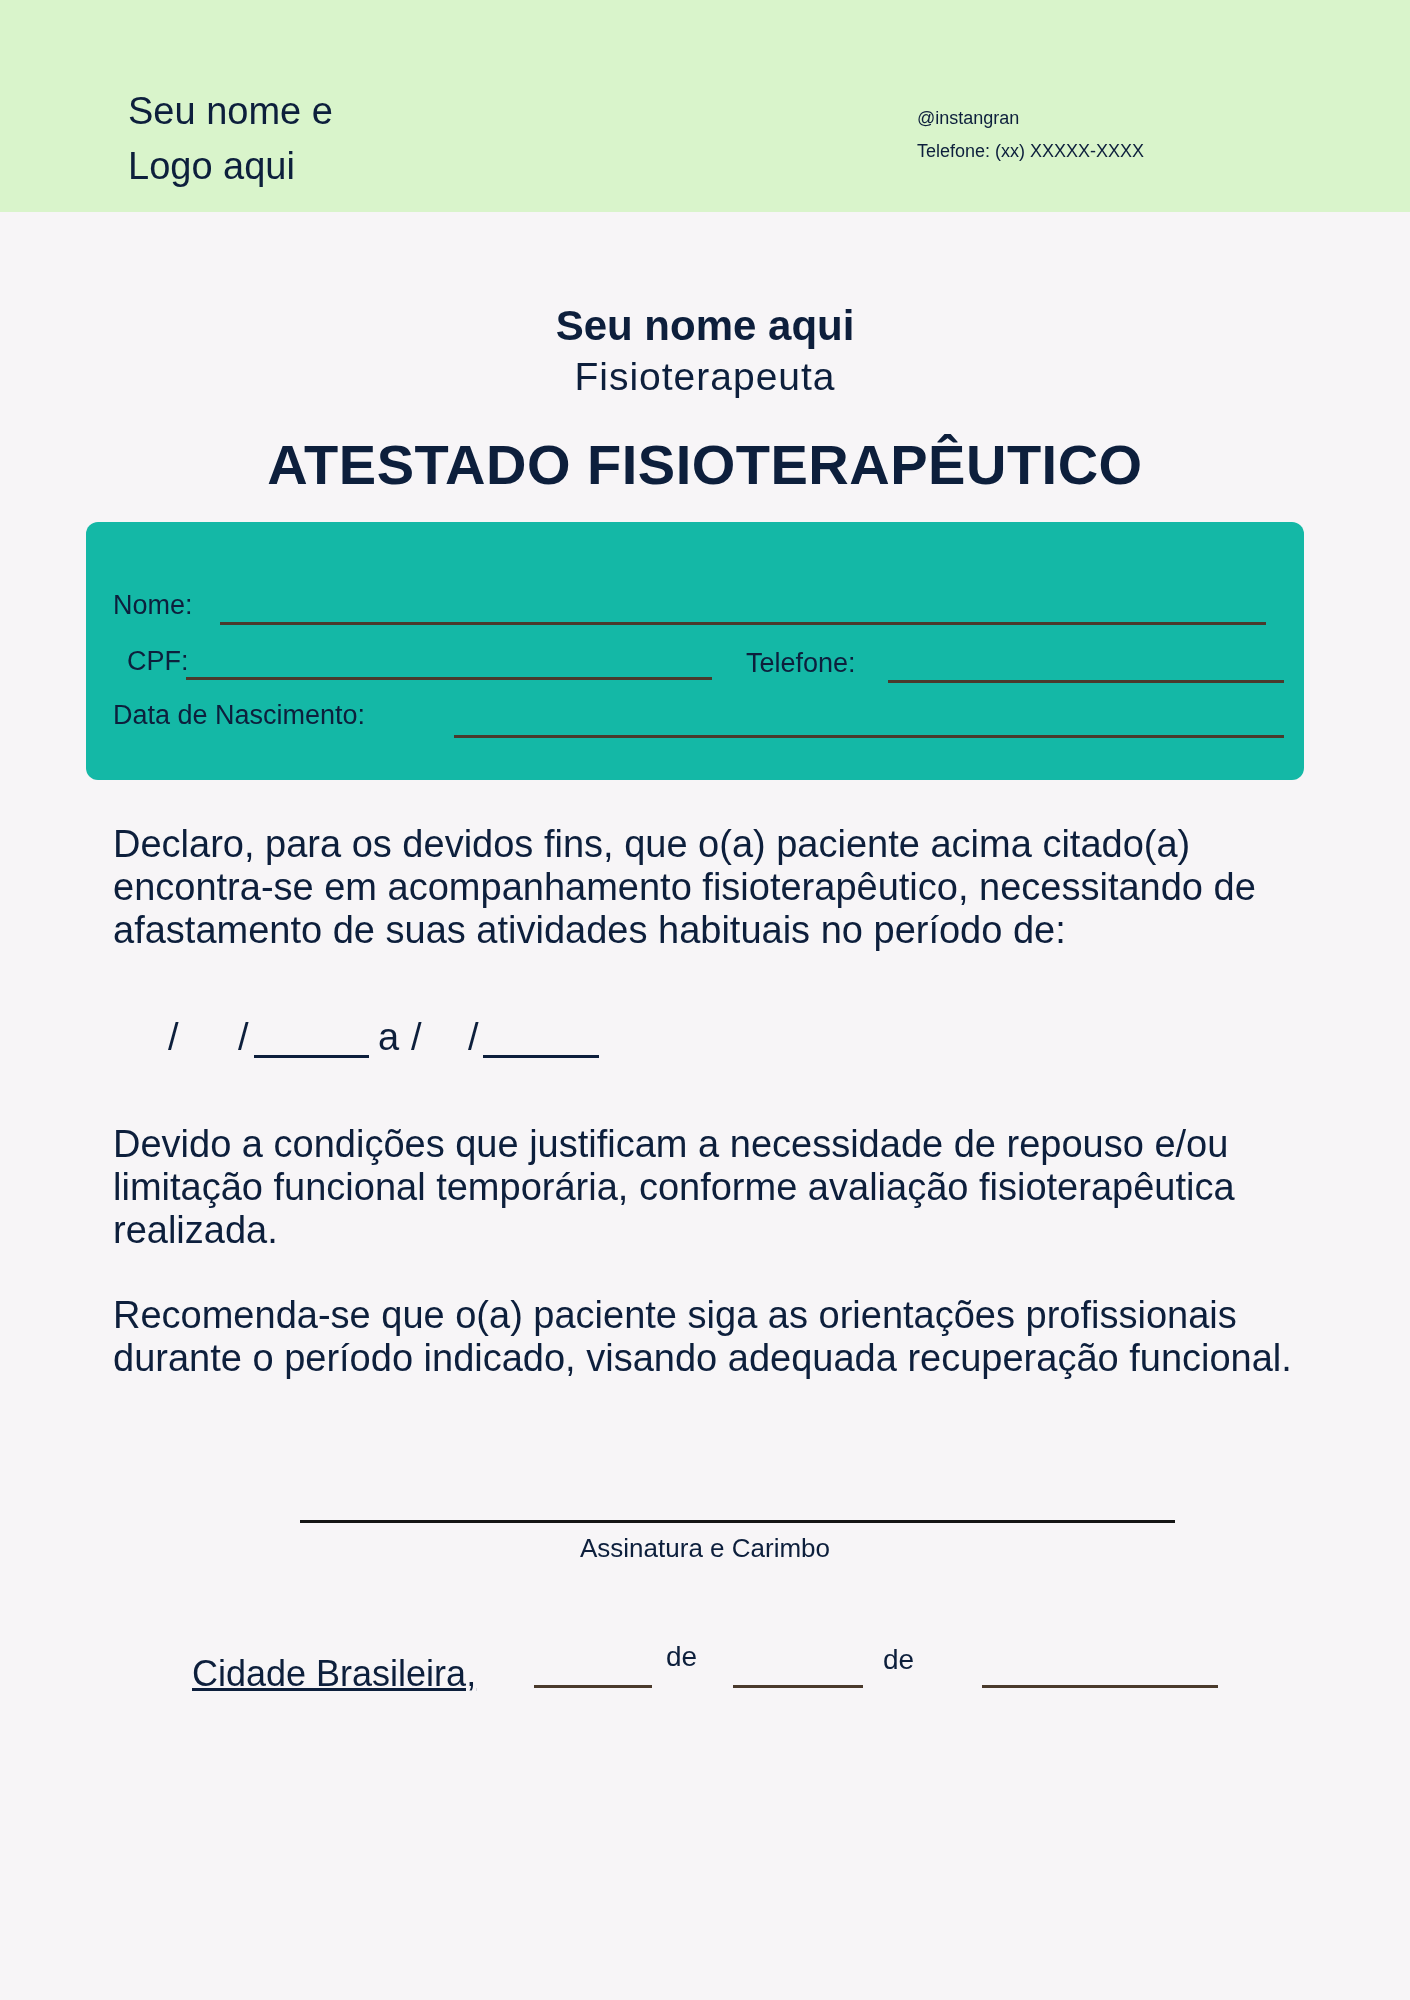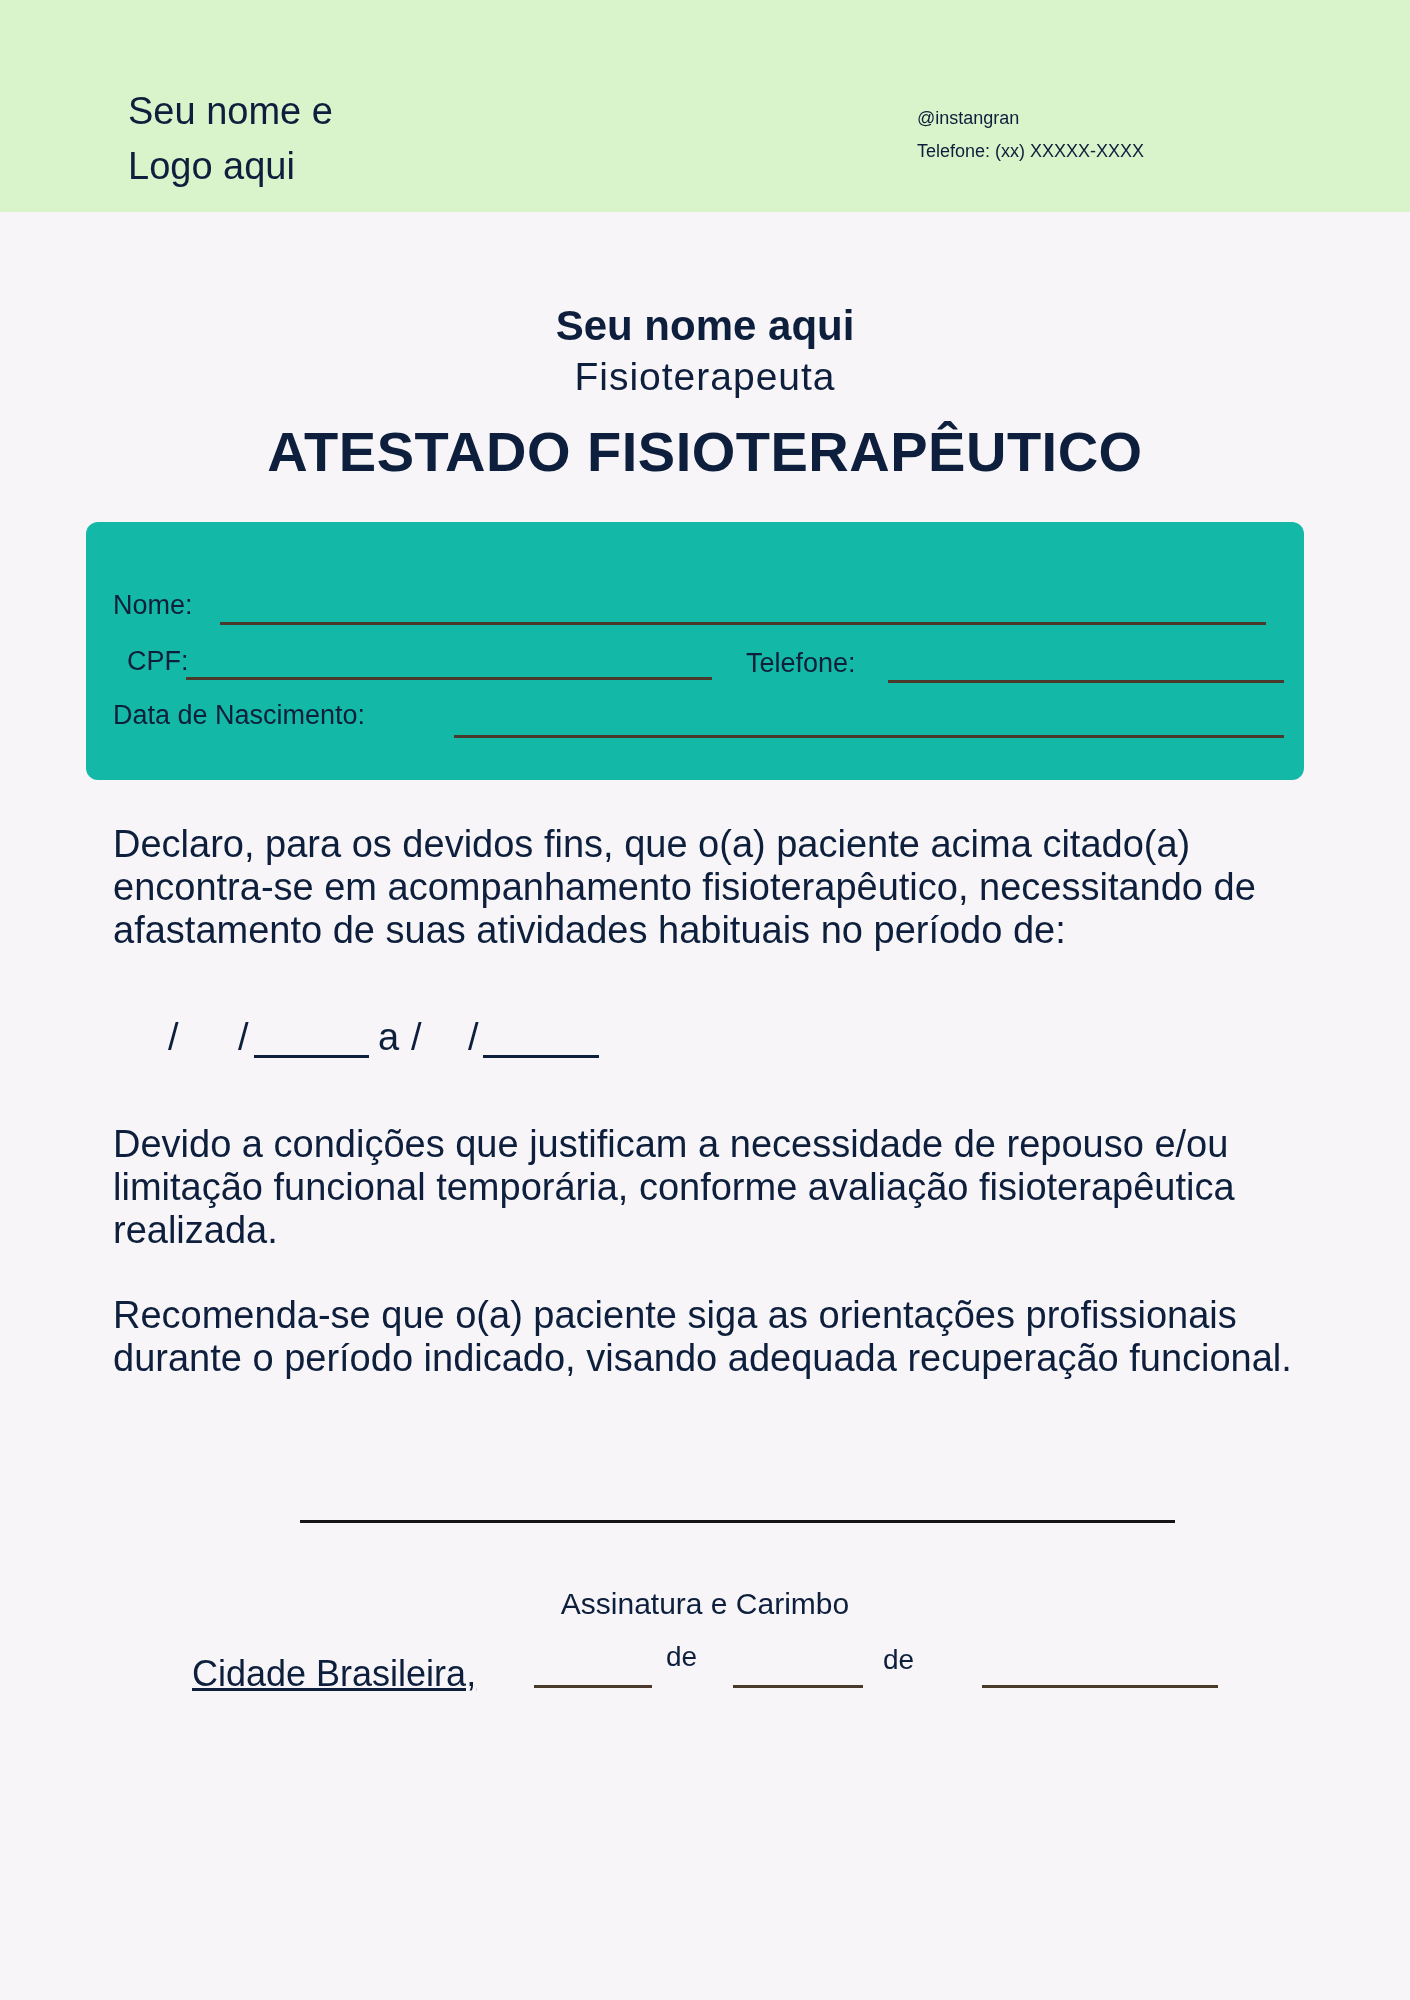--- a/index.html
+++ b/index.html
@@ -6,30 +6,30 @@
   body {
     width:1410px; height:2000px; position:relative; overflow:hidden;
     background:#f7f5f7; color:#0d1f3c;
     font-family:"Liberation Sans", "DejaVu Sans", sans-serif;
   }
   .header { position:absolute; left:0; top:0; width:1410px; height:212px; background:#d9f4cb; }
   .logo { position:absolute; left:128px; top:84px; font-size:38px; line-height:55px; color:#0d1f3c; }
   .contact { position:absolute; left:917px; top:102px; font-size:18px; line-height:33px; color:#0d1f3c; }
   .name { position:absolute; left:0; width:1410px; top:302px; text-align:center; font-size:42px; font-weight:bold; }
   .role { position:absolute; left:0; width:1410px; top:355px; text-align:center; font-size:39px; color:#0d1f3c; letter-spacing:1px; }
-  .title { position:absolute; left:0; width:1410px; top:419px; text-align:center; font-size:56px; font-weight:bold; letter-spacing:0.5px; }
+  .title { position:absolute; left:0; width:1410px; top:432px; text-align:center; font-size:56px; font-weight:bold; letter-spacing:0.5px; }
   .card { position:absolute; left:86px; top:522px; width:1218px; height:258px; background:#14b8a6; border-radius:12px; }
   .lbl { position:absolute; font-size:27px; color:#0d1f3c; }
   .line { position:absolute; height:3px; background:#4a3a2c; }
   .para { position:absolute; left:113px; width:1200px; font-size:38px; line-height:43px; color:#0d1f3c;margin-top:17px; }
   .dates { position:absolute; left:168px; top:1016px; font-size:38px; color:#0d1f3c; }
   .dates span { position:absolute; white-space:pre; }
   .dline { position:absolute; height:3px; background:#0d1f3c; }
   .sigline { position:absolute; left:300px; top:1520px; width:875px; height:3px; background:#151515; }
-  .siglbl { position:absolute; left:0; width:1410px; top:1587px; text-align:center; font-size:30px; }
+  .siglbl { position:absolute; left:0; width:1410px; top:1533px; text-align:center; font-size:26px; }
   .city { position:absolute; left:192px; top:1653px; font-size:36px;text-decoration:underline; }
   .de { position:absolute; font-size:28px; }
   .bline { position:absolute; height:3px; background:#4a3a2c; top:1685px; }
 </style>
 </head>
 <body>
 
 <div class="header">
   <div class="logo">
     <div>Seu nome e</div>

